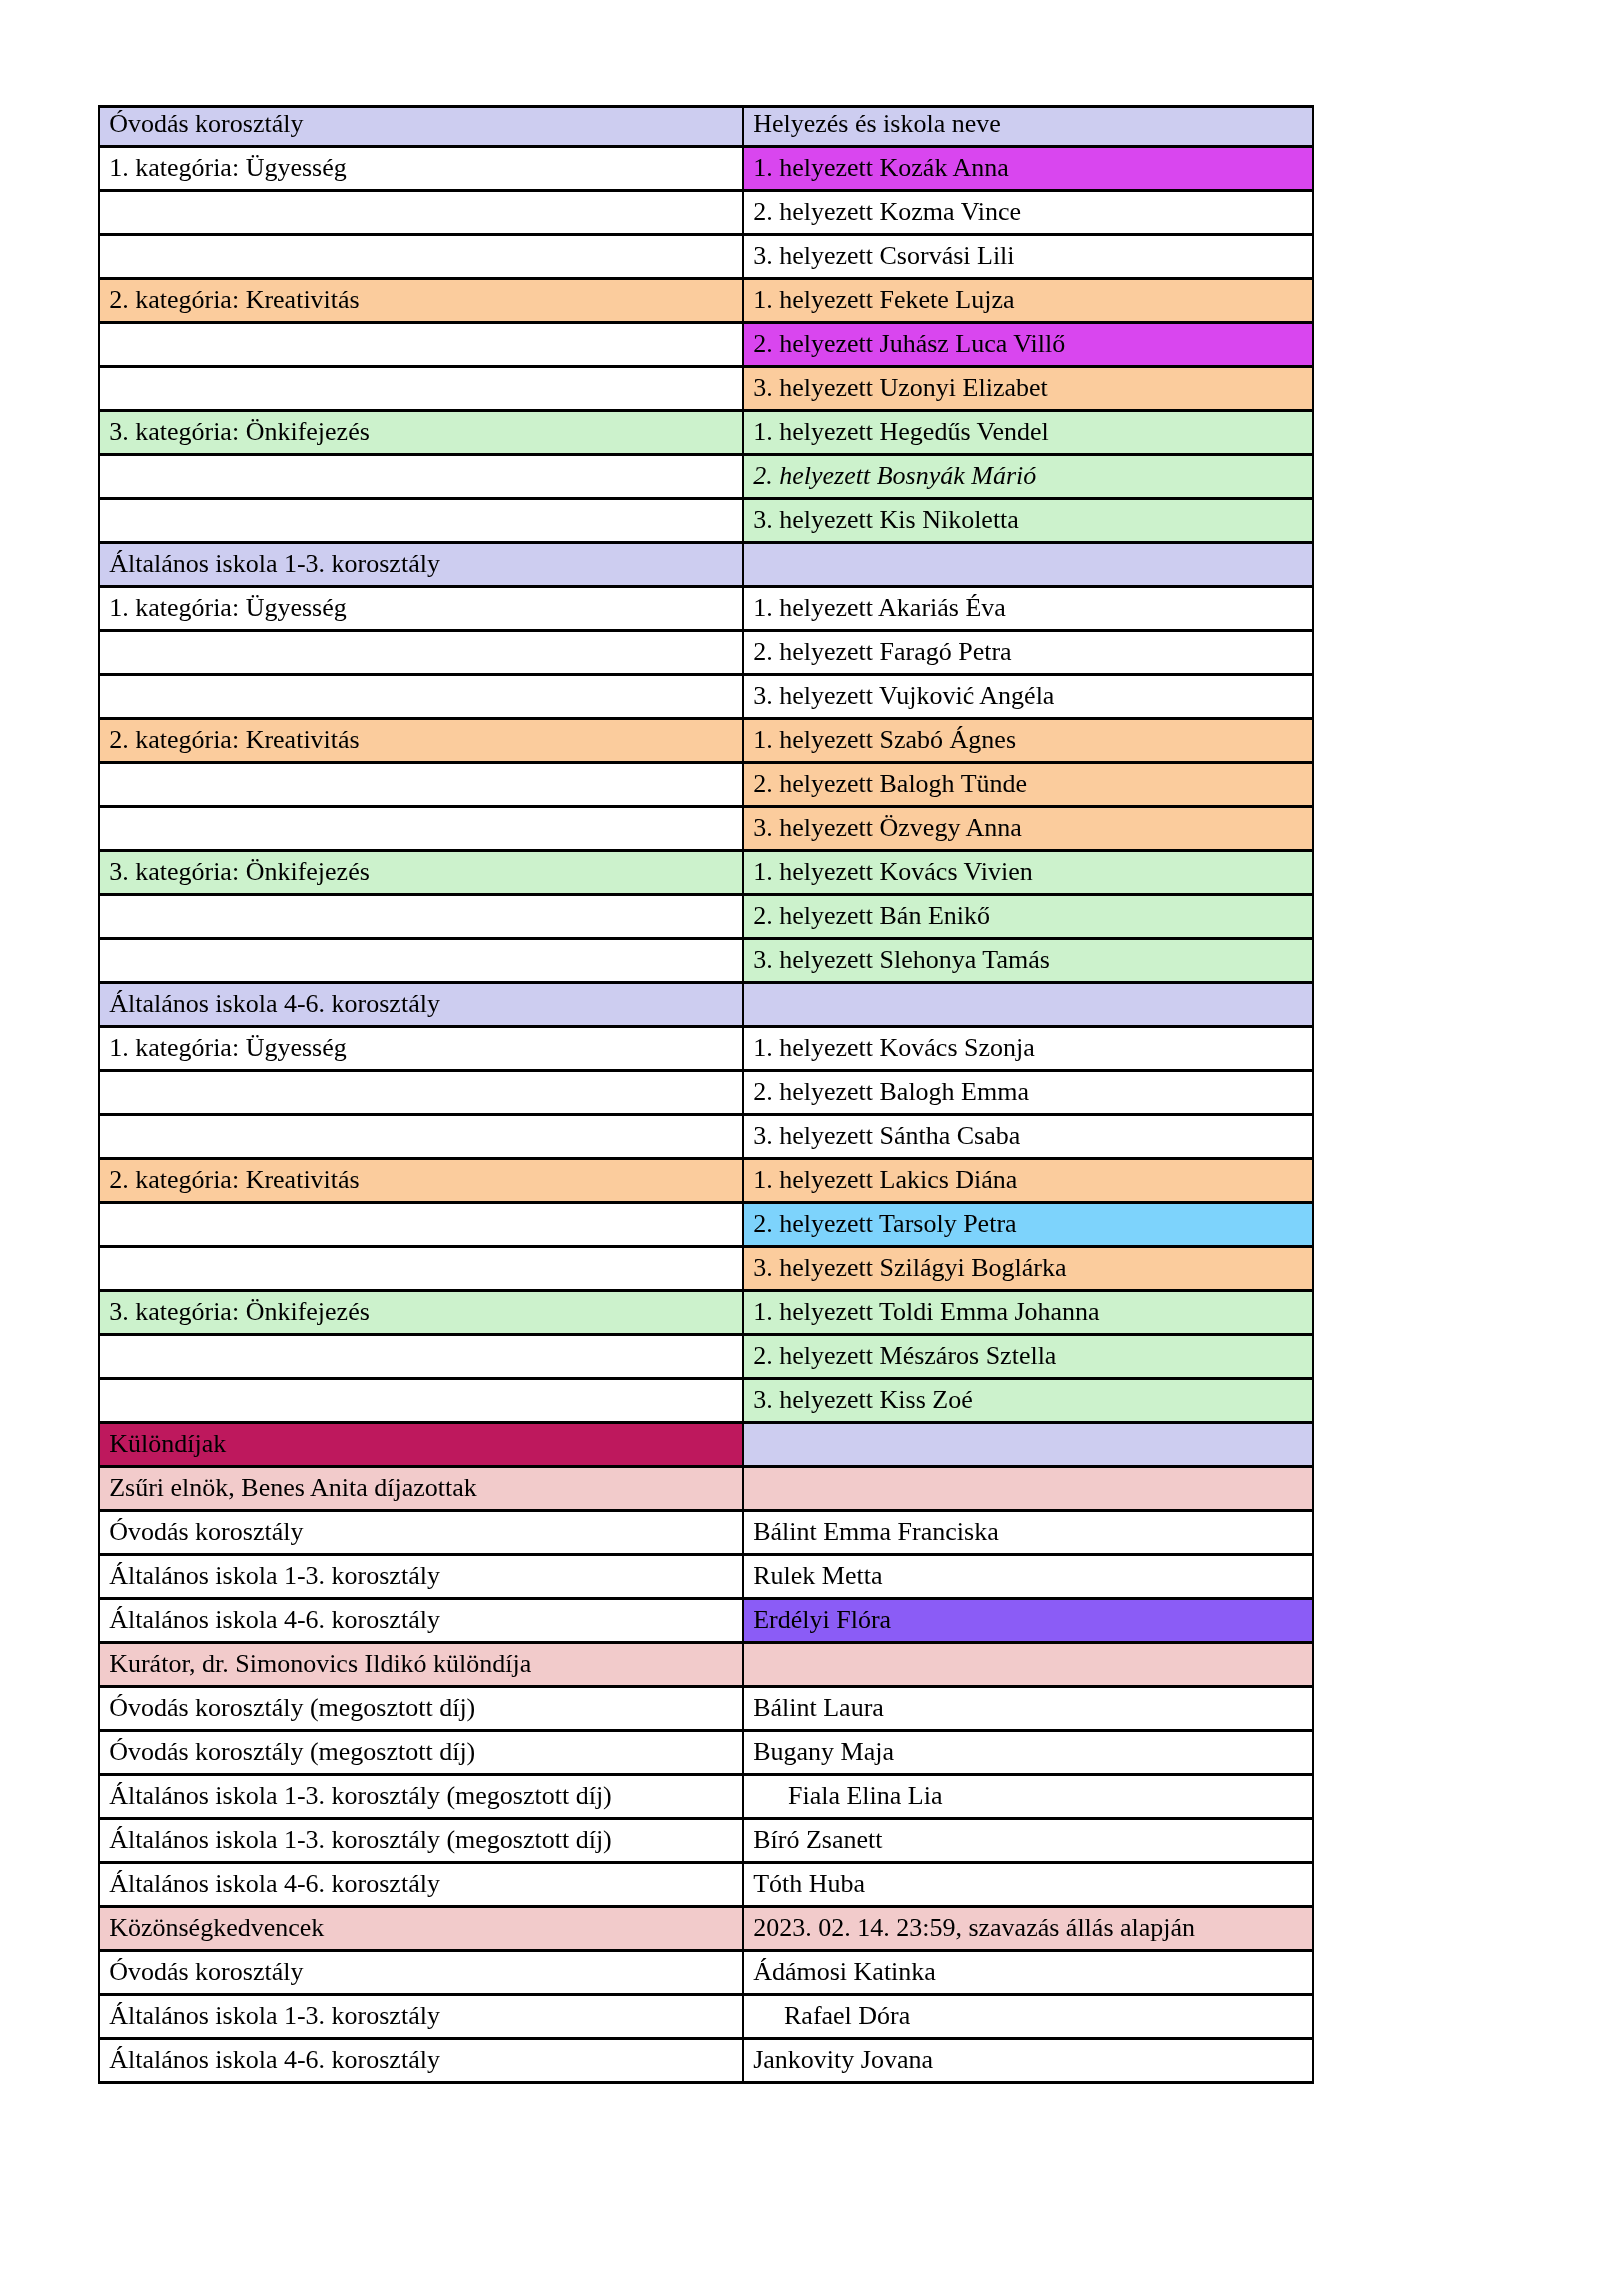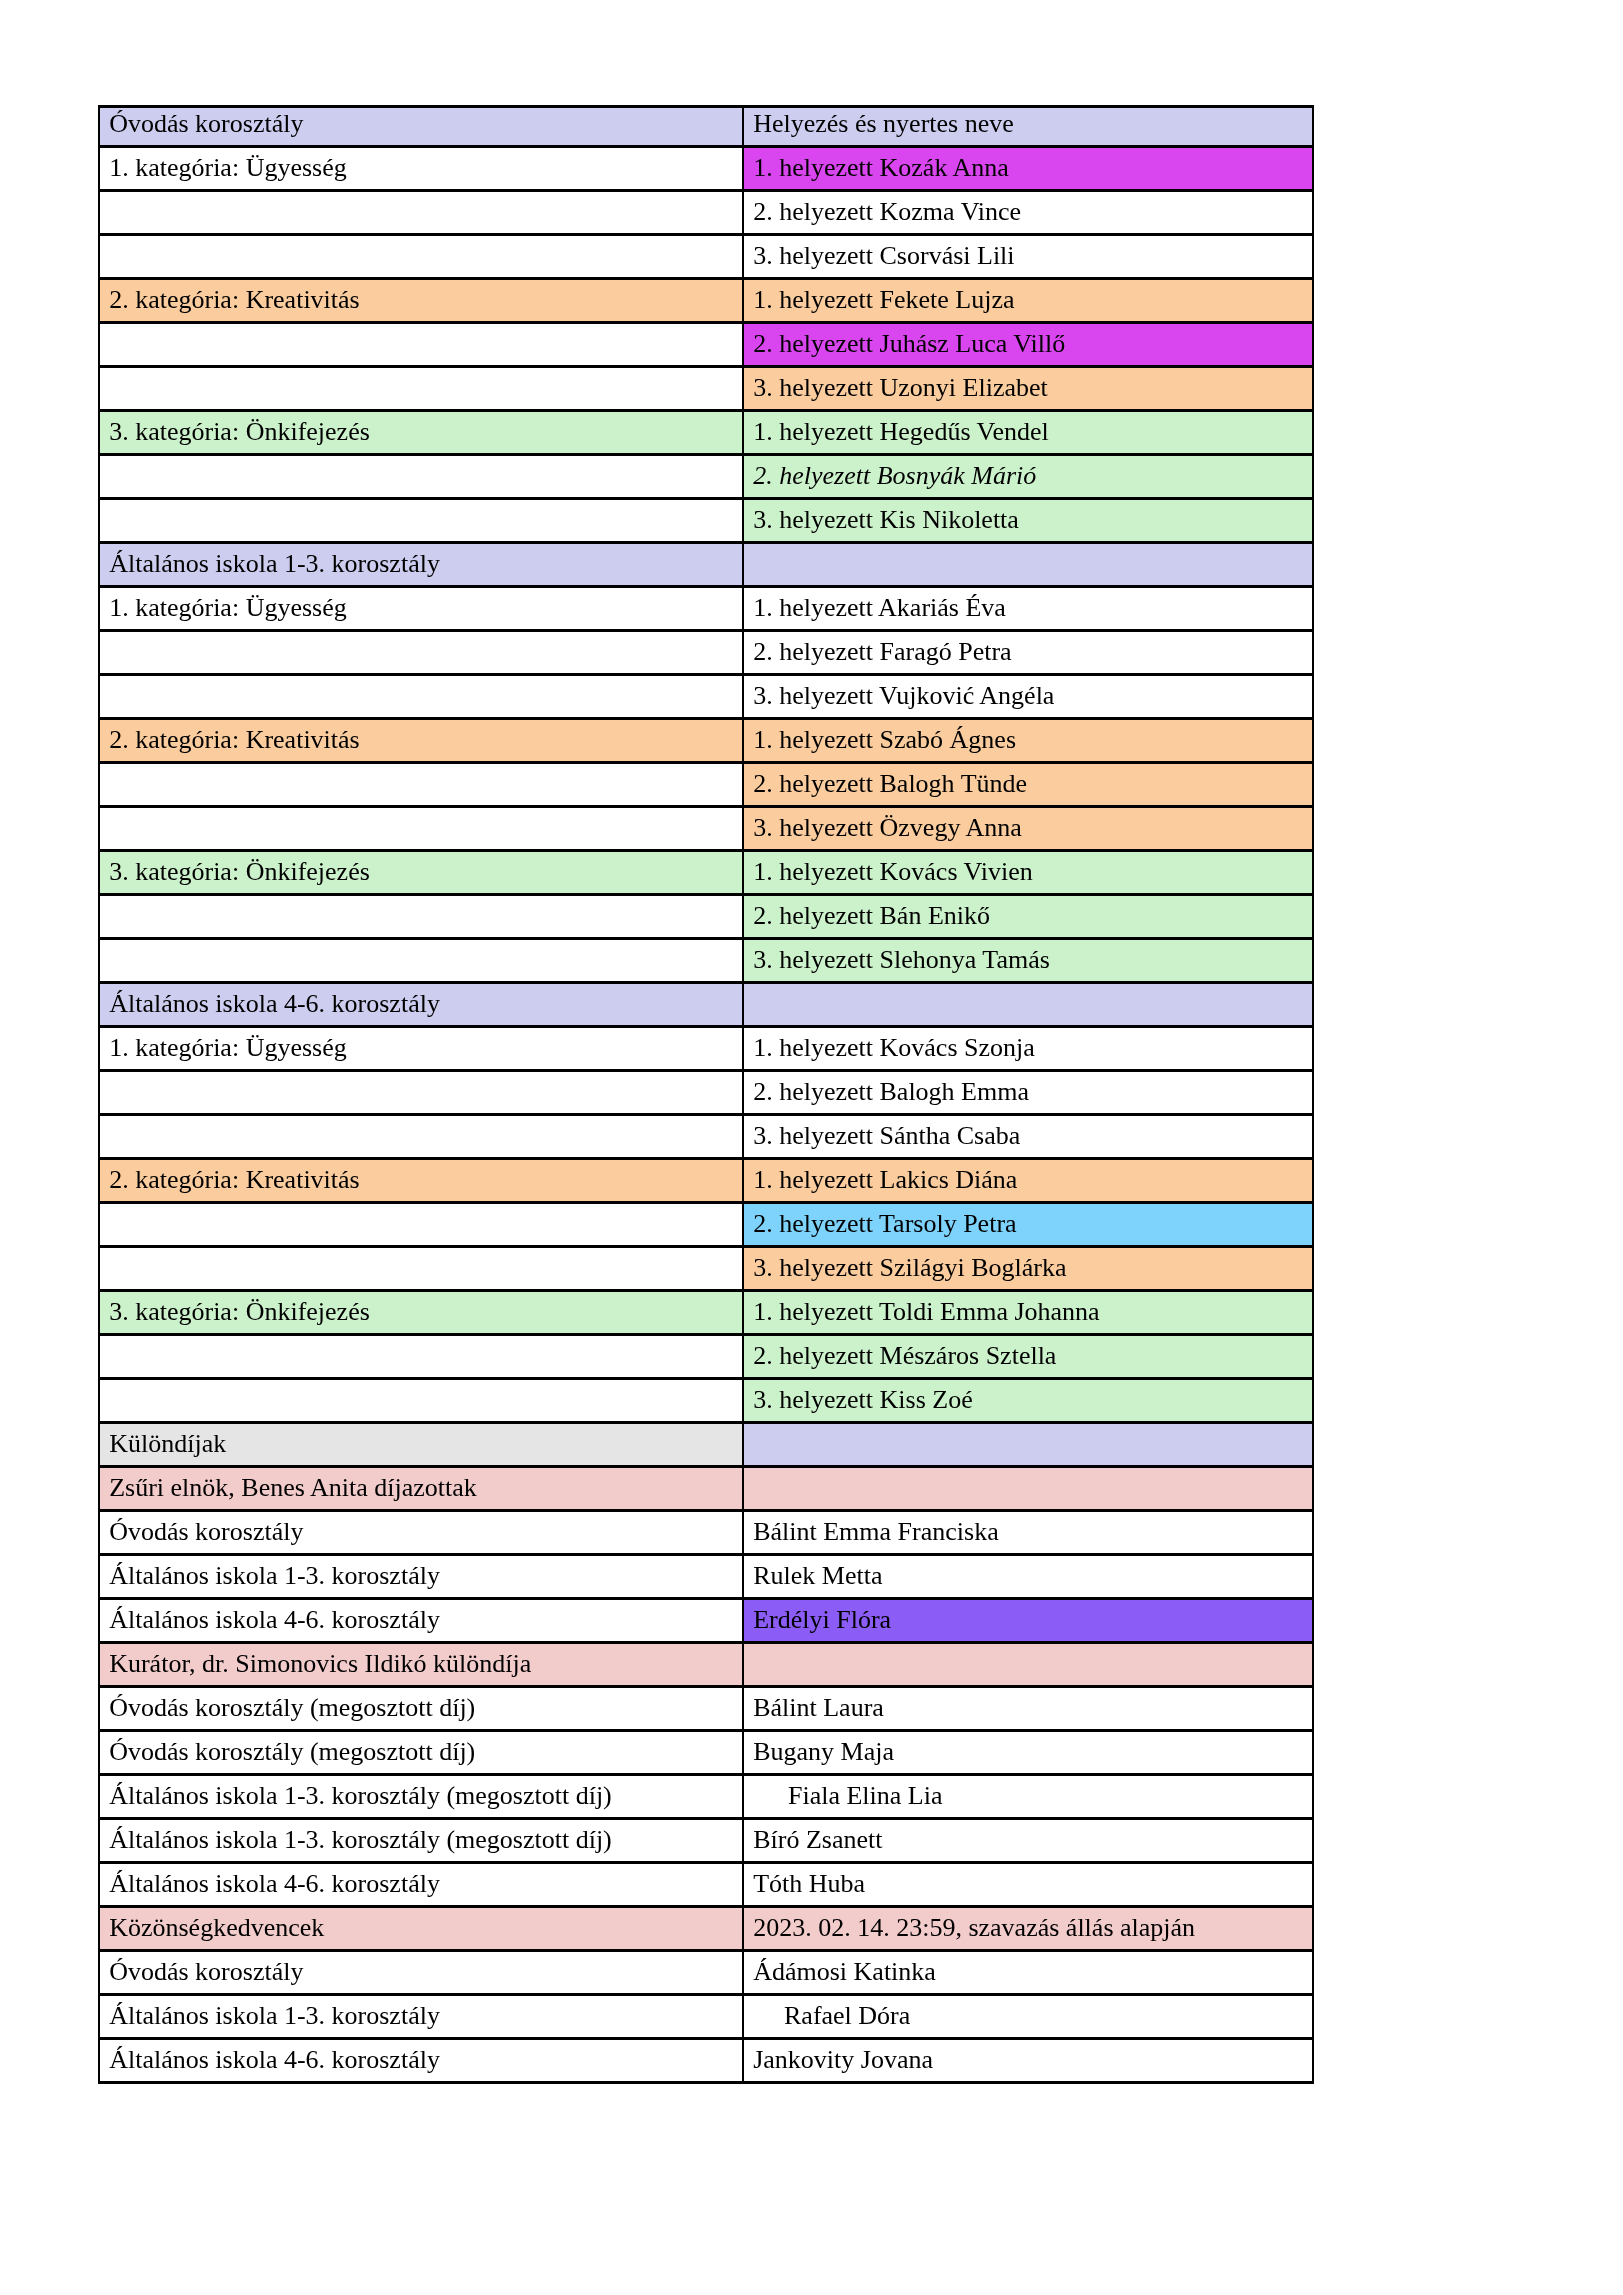--- a/index.html
+++ b/index.html
@@ -48,21 +48,21 @@
 
 <div class="page">
   <table class="results-table">
     <colgroup>
       <col class="c-category">
       <col class="c-result">
     </colgroup>
     <tbody>
         <tr class="header">
           <td style="background-color: rgb(205, 205, 240);">Óvodás korosztály</td>
-          <td style="background-color: rgb(205, 205, 240);">Helyezés és nyertes neve</td>
+          <td style="background-color: rgb(205, 205, 240);">Helyezés és iskola neve</td>
         </tr>
         <tr>
           <td style="background-color: rgb(255, 255, 255);">1. kategória: Ügyesség</td>
           <td style="background-color: #d946ef;">1. helyezett Kozák Anna</td>
         </tr>
         <tr>
           <td style="background-color: rgb(255, 255, 255);"></td>
           <td style="background-color: rgb(255, 255, 255);">2. helyezett Kozma Vince</td>
         </tr>
         <tr>
@@ -167,21 +167,21 @@
         </tr>
         <tr>
           <td style="background-color: rgb(255, 255, 255);"></td>
           <td style="background-color: rgb(204, 242, 204);">2. helyezett Mészáros Sztella</td>
         </tr>
         <tr>
           <td style="background-color: rgb(255, 255, 255);"></td>
           <td style="background-color: rgb(204, 242, 204);">3. helyezett Kiss Zoé</td>
         </tr>
         <tr>
-          <td style="background-color: #e5e5e5;">Különdíjak</td>
+          <td style="background-color: #be185d;">Különdíjak</td>
           <td style="background-color: rgb(205, 205, 240);"></td>
         </tr>
         <tr>
           <td style="background-color: rgb(242, 203, 203);">Zsűri elnök, Benes Anita díjazottak</td>
           <td style="background-color: rgb(242, 203, 203);"></td>
         </tr>
         <tr>
           <td style="background-color: rgb(255, 255, 255);">Óvodás korosztály</td>
           <td style="background-color: rgb(255, 255, 255);">Bálint Emma Franciska</td>
         </tr>

